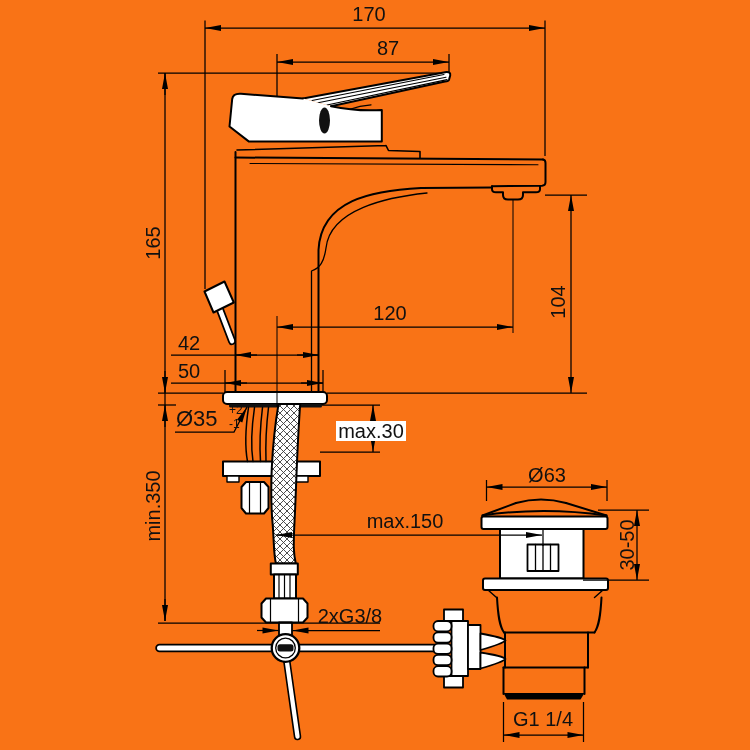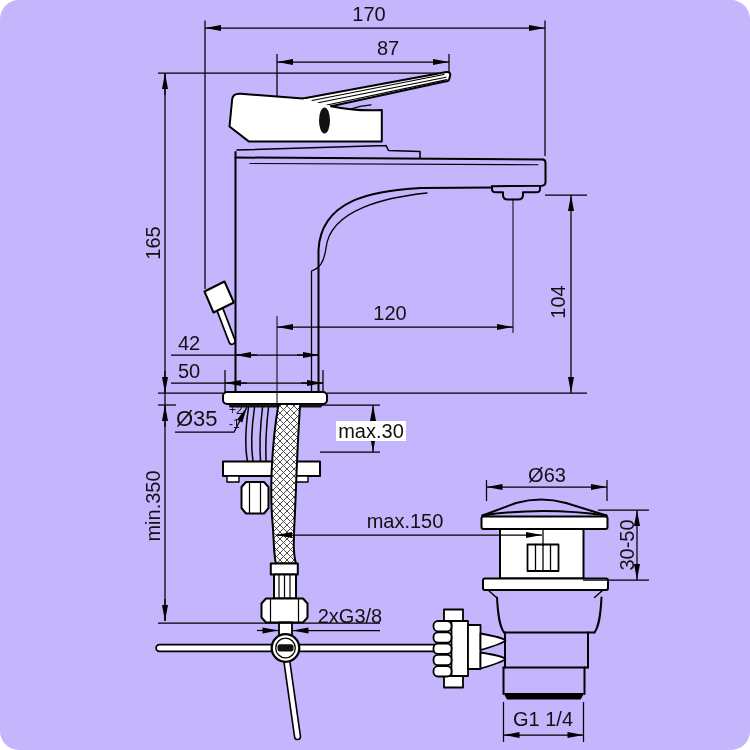--- a/index.html
+++ b/index.html
@@ -1,17 +1,17 @@
 <!DOCTYPE html>
 <html><head>
 <meta charset="utf-8">
 <style>
   html,body{margin:0;padding:0;background:#fff;}
-  .canvas{position:relative;width:750px;height:750px;background:#c4b5fd;overflow:hidden;
-          font-family:"Liberation Sans", sans-serif;border-radius:19px;}
+  .canvas{position:relative;width:750px;height:750px;background:#f97316;overflow:hidden;
+          font-family:"Liberation Sans", sans-serif;}
   svg text{font-family:"Liberation Sans", sans-serif;fill:#111;}
   .dimtxt{font-size:20px;}
   .bigtxt{font-size:22px;}
   .toltxt{font-size:12px;}
 </style>
 </head>
 <body>
 
 <div class="canvas">
 <svg width="750" height="750" viewBox="0 0 750 750">

